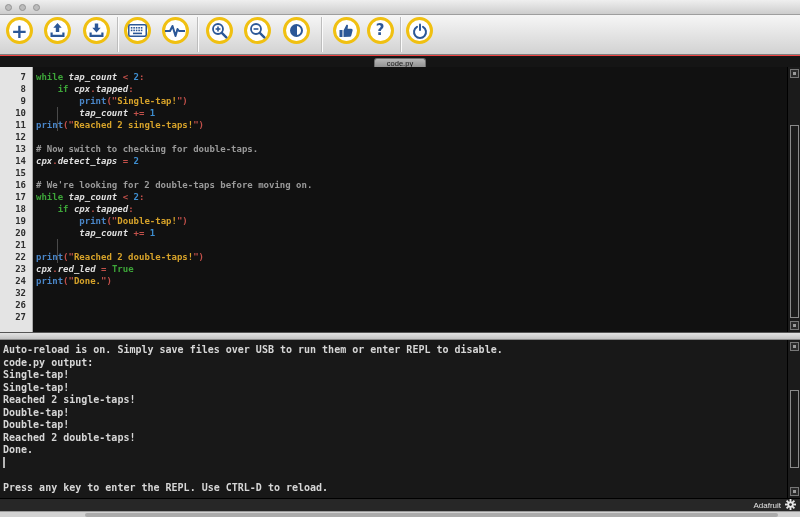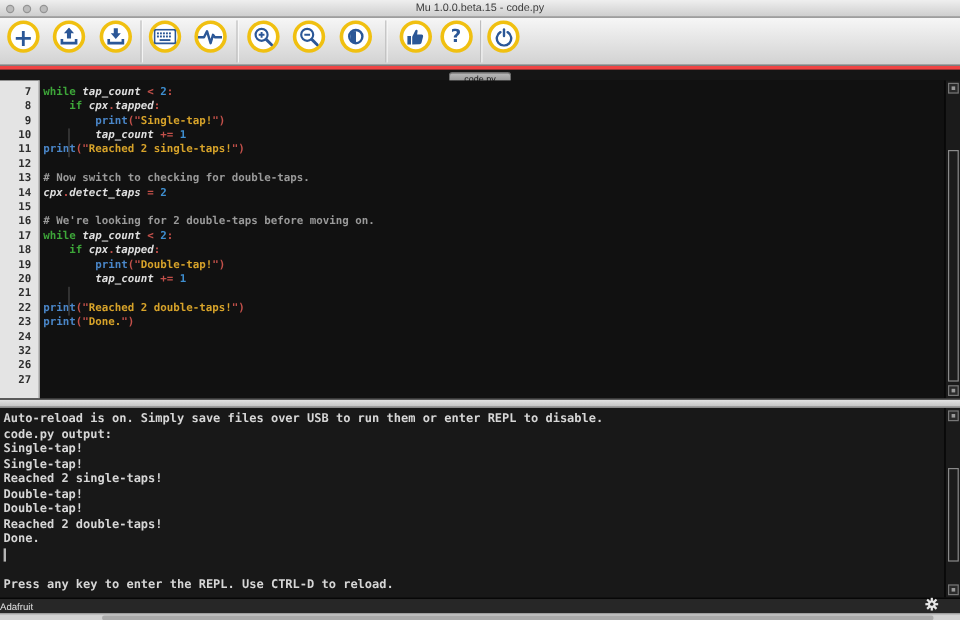--- a/index.html
+++ b/index.html
@@ -32,21 +32,21 @@
     background:#fff;border:3px solid var(--accent-yellow);
     display:flex;align-items:center;justify-content:center;cursor:pointer;}
   .glyph-text{color:var(--icon-blue);font-weight:bold;line-height:1;
     font-family:"DejaVu Sans",sans-serif;}
   .contrast-circle{width:13px;height:13px;border-radius:50%;
     border:2px solid var(--icon-blue);
     background:linear-gradient(90deg,var(--icon-blue) 0 50%,#fff 50% 100%);}
 
   
   #tabstrip{position:absolute;left:0;top:55px;width:800px;height:12px;
-    background:#151515;border-top:3px solid #ef4444;}
+    background:#151515;border-top:1px solid #ef4444;}
   #tab-codepy{position:absolute;left:374px;top:2px;width:52px;height:10px;
     background:linear-gradient(#b9b9b9,#8d8d8d);border-radius:3px 3px 0 0;
     border:1px solid #6e6e6e;border-bottom:none;
     font-size:7.5px;color:#141414;text-align:center;line-height:9px;cursor:pointer;}
 
   
   #editor{position:absolute;left:0;top:67px;width:800px;height:265px;
     background:var(--editor-bg);
     font-family:"DejaVu Sans Mono",monospace;font-size:9px;font-weight:bold;}
   #gutter{position:absolute;left:0;top:0;width:33px;height:265px;
@@ -83,38 +83,37 @@
     background:var(--repl-bg);color:#d6d6d6;
     font-family:"DejaVu Sans Mono",monospace;font-size:10px;font-weight:bold;}
   #repl-lines{position:absolute;left:3px;top:4px;right:14px;}
   .repl-line{height:12.5px;line-height:12.5px;white-space:pre;}
   #repl-cursor{display:inline-block;width:2px;height:11px;background:#b5b5b5;
     vertical-align:middle;}
 
   
   #statusbar{position:absolute;left:0;top:498px;width:800px;height:13px;
     background:#272727;border-top:1px solid #000;
-    display:flex;align-items:center;justify-content:space-between;gap:4px;
-    padding-right:18px;}
+    display:flex;align-items:center;justify-content:flex-end;gap:4px;
+    padding-right:4px;}
   #device-label{font-size:8px;color:#e2e2e2;}
 
   
   #bottomstrip{position:absolute;left:0;top:511px;width:800px;height:6px;
     background:#d2d2d2;border-top:1px solid #9b9b9b;}
   #hscroll-thumb{position:absolute;left:85px;right:22px;top:1px;height:4px;
     background:#aaa;border-radius:2px;cursor:grab;}
 </style>
 </head>
 <body>
 
 <div id="titlebar">
   <span id="tl-close" class="traffic"></span>
   <span id="tl-min" class="traffic"></span>
   <span id="tl-max" class="traffic"></span>
-  <div id="title-text">Mu 1.0.0.beta.15 - code.py</div>
 </div>
 
 <div id="toolbar">
   <div class="tb-sep" style="left:117px"></div>
   <div class="tb-sep" style="left:197px"></div>
   <div class="tb-sep" style="left:321px"></div>
   <div class="tb-sep" style="left:400px"></div>
 <div class="tb-btn" style="left: 6px;">
       <span style="display: flex;">
         <span class="glyph-text" style="font-size:20px">+</span>
@@ -247,20 +246,21 @@
       <div class="code-line"><span class="tok-c"># Now switch to checking for double-taps.</span></div>
       <div class="code-line"><span class="tok-i">cpx</span><span class="tok-o">.</span><span class="tok-i">detect_taps </span><span class="tok-o">= </span><span class="tok-num">2</span></div>
       <div class="code-line"></div>
       <div class="code-line"><span class="tok-c"># We're looking for 2 double-taps before moving on.</span></div>
       <div class="code-line"><span class="tok-k">while </span><span class="tok-i">tap_count </span><span class="tok-o">&lt; </span><span class="tok-num">2</span><span class="tok-o">:</span></div>
       <div class="code-line"><span class="tok-i">    </span><span class="tok-k">if </span><span class="tok-i">cpx</span><span class="tok-o">.</span><span class="tok-i">tapped</span><span class="tok-o">:</span></div>
       <div class="code-line"><span class="tok-i">        </span><span class="tok-f">print</span><span class="tok-o">("</span><span class="tok-s">Double-tap!</span><span class="tok-o">")</span></div>
       <div class="code-line"><span class="tok-i">        </span><span class="tok-i">tap_count </span><span class="tok-o">+= </span><span class="tok-num">1</span></div>
       <div class="code-line"></div>
       <div class="code-line"><span class="tok-f">print</span><span class="tok-o">("</span><span class="tok-s">Reached 2 double-taps!</span><span class="tok-o">")</span></div>
+      <div class="code-line"><span class="tok-i">cpx</span><span class="tok-o">.</span><span class="tok-i">red_led </span><span class="tok-o">= </span><span class="tok-k">True</span></div>
       <div class="code-line"><span class="tok-f">print</span><span class="tok-o">("</span><span class="tok-s">Done.</span><span class="tok-o">")</span></div>
       <div class="code-line"></div>
     </div>
   <div id="guide-1" class="indent-guide"></div>
   <div id="guide-2" class="indent-guide"></div>
   <div id="editor-scroll" class="vscroll">
     <div class="vs-btn" style="top:2px"></div>
     <div class="vs-thumb" style="top:58px;height:193px"></div>
     <div class="vs-btn" style="bottom:2px"></div>
   </div>

